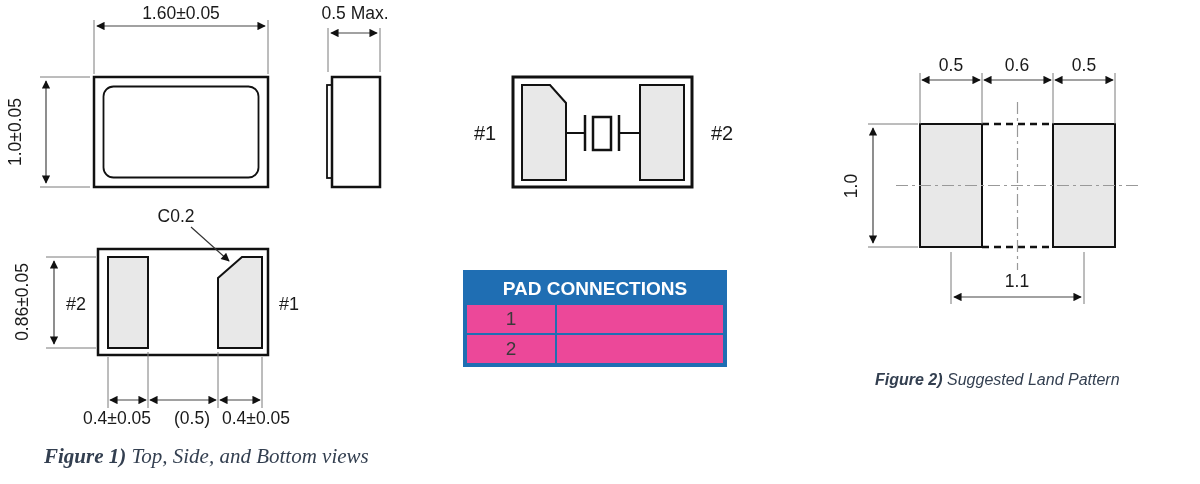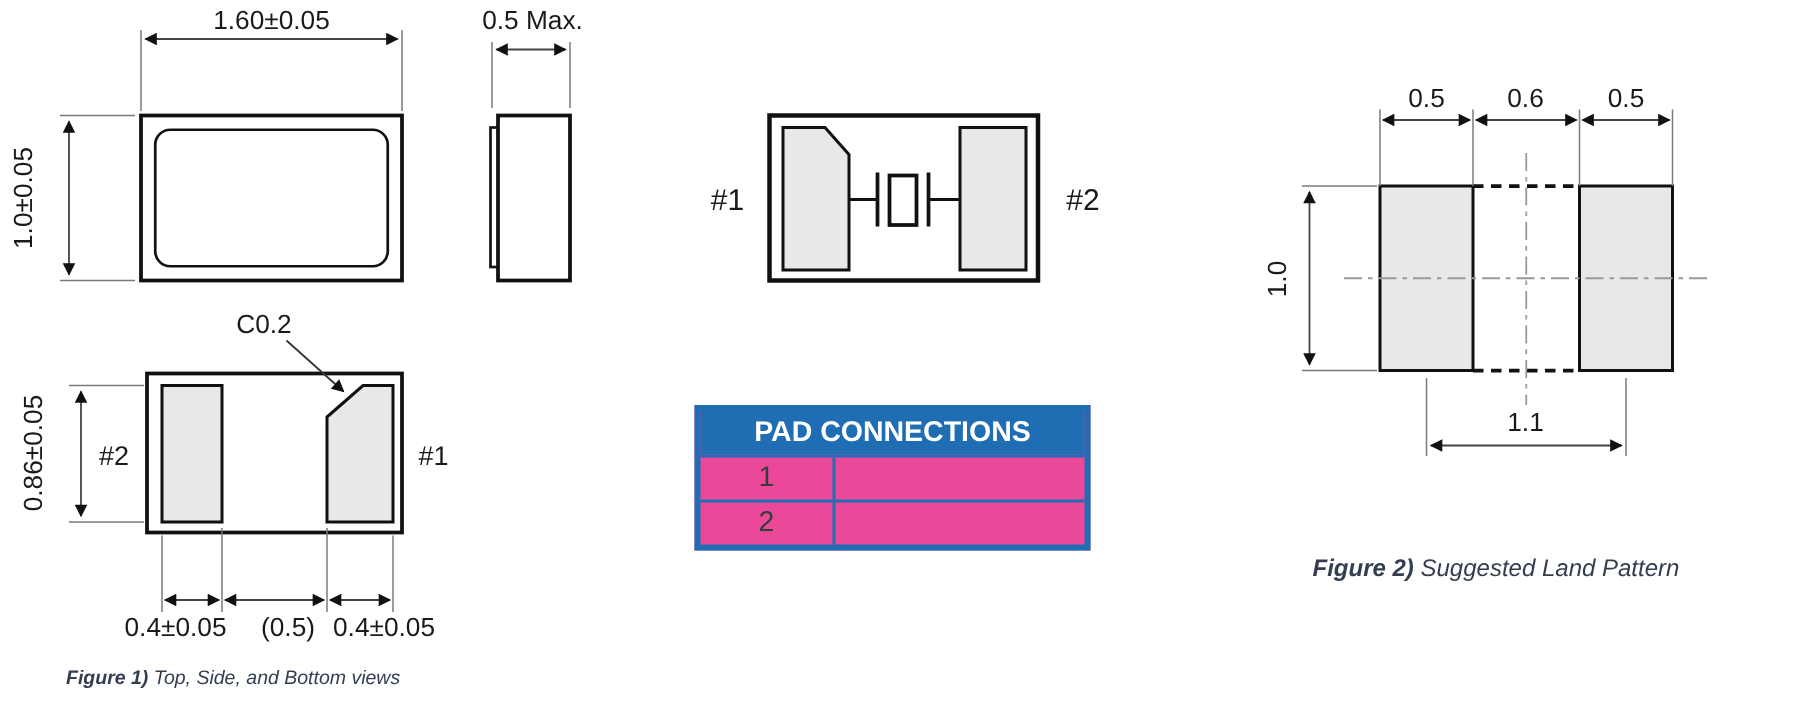--- a/index.html
+++ b/index.html
@@ -9,21 +9,21 @@
   svg text{font-family:"Liberation Sans", sans-serif;fill:#1a1a1a;}
   .dimtxt{font-size:17.5px;}
   .padlbl{font-size:18px;}
   .schlbl{font-size:20px;}
   .extline{stroke:#7a7a7a;stroke-width:1;}
   .dimline{stroke:#444;stroke-width:1.2;}
   .body-stroke{stroke:#111;fill:#fff;}
   .pad{fill:#e8e8e8;stroke:#111;stroke-width:2;}
   .caption{position:absolute;font-style:italic;color:#333F50;}
   .caption .b{font-weight:700;}
-  #fig1-caption{left:44px;top:444px;font-size:13px;}
+  #fig1-caption{left:44px;top:444px;font-size:21px;font-family:Liberation Serif, serif;}
   #fig2-caption{left:875px;top:371px;font-size:16px;}
   .pad-table{position:absolute;left:463px;top:270px;width:264px;
              border:4px solid #1F6EB3;background:#ec4899;box-sizing:border-box;}
   .pt-header{height:29px;line-height:29px;background:#1F6EB3;color:#fff;
              font-weight:700;text-align:center;font-size:19px;}
   .pt-row{display:grid;grid-template-columns:90px 1fr;border-top:2px solid #1F6EB3;
           height:28px;line-height:28px;text-align:center;font-size:19px;color:#3a3a3a;}
   .pt-c1{border-right:2px solid #1F6EB3;}
 </style>
 </head>

